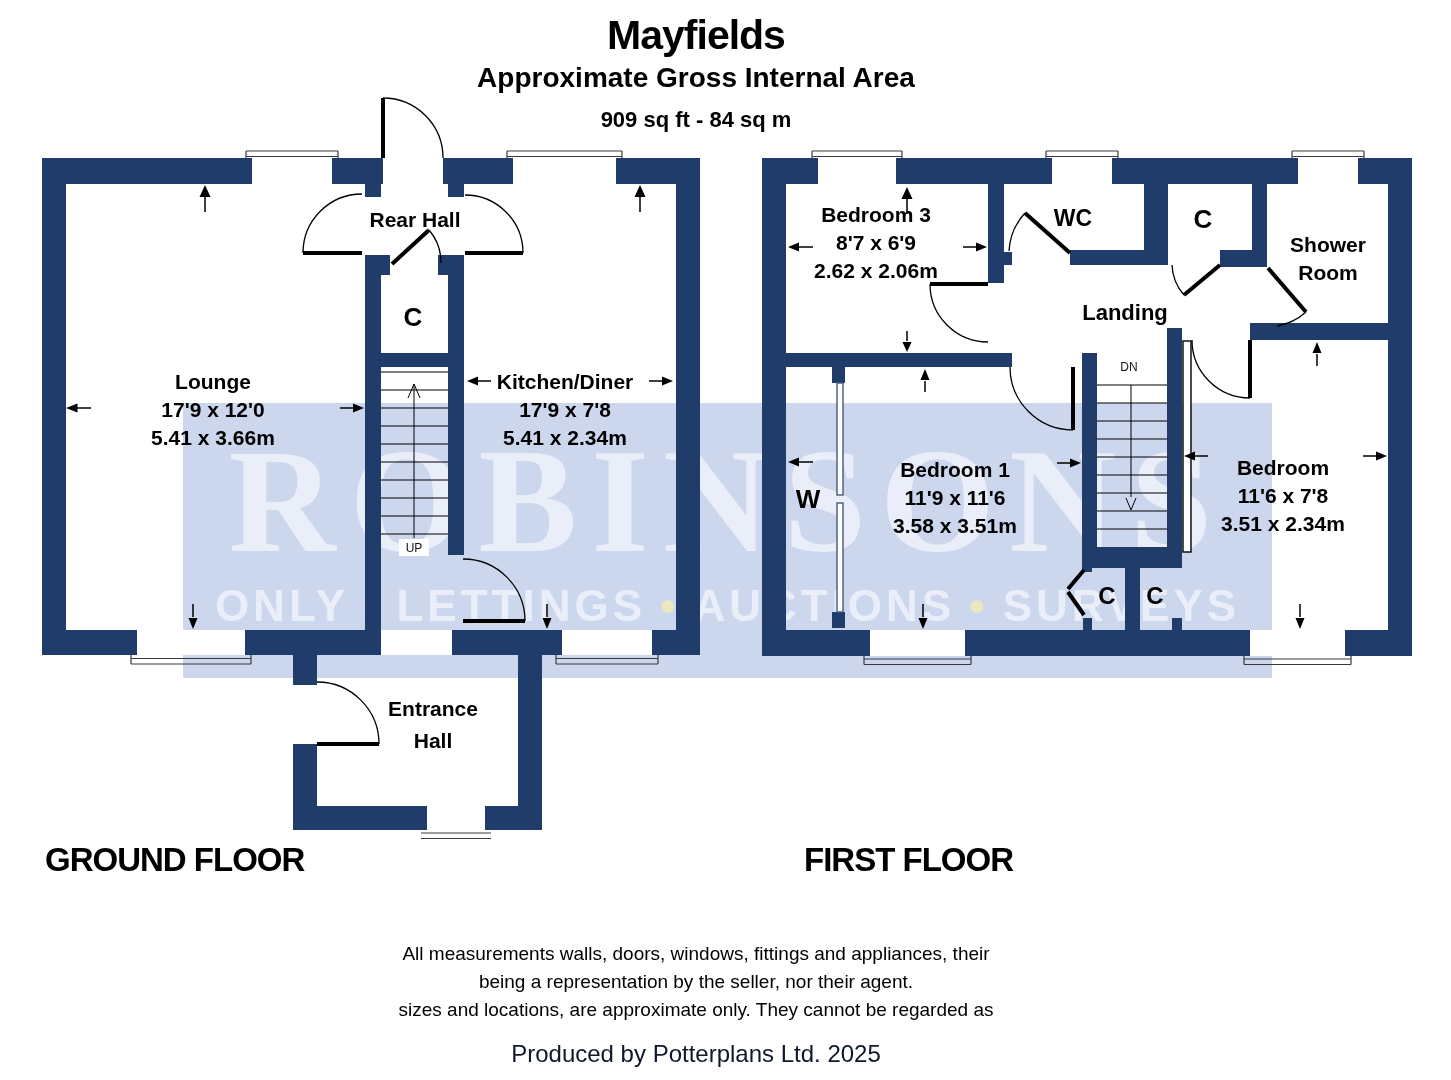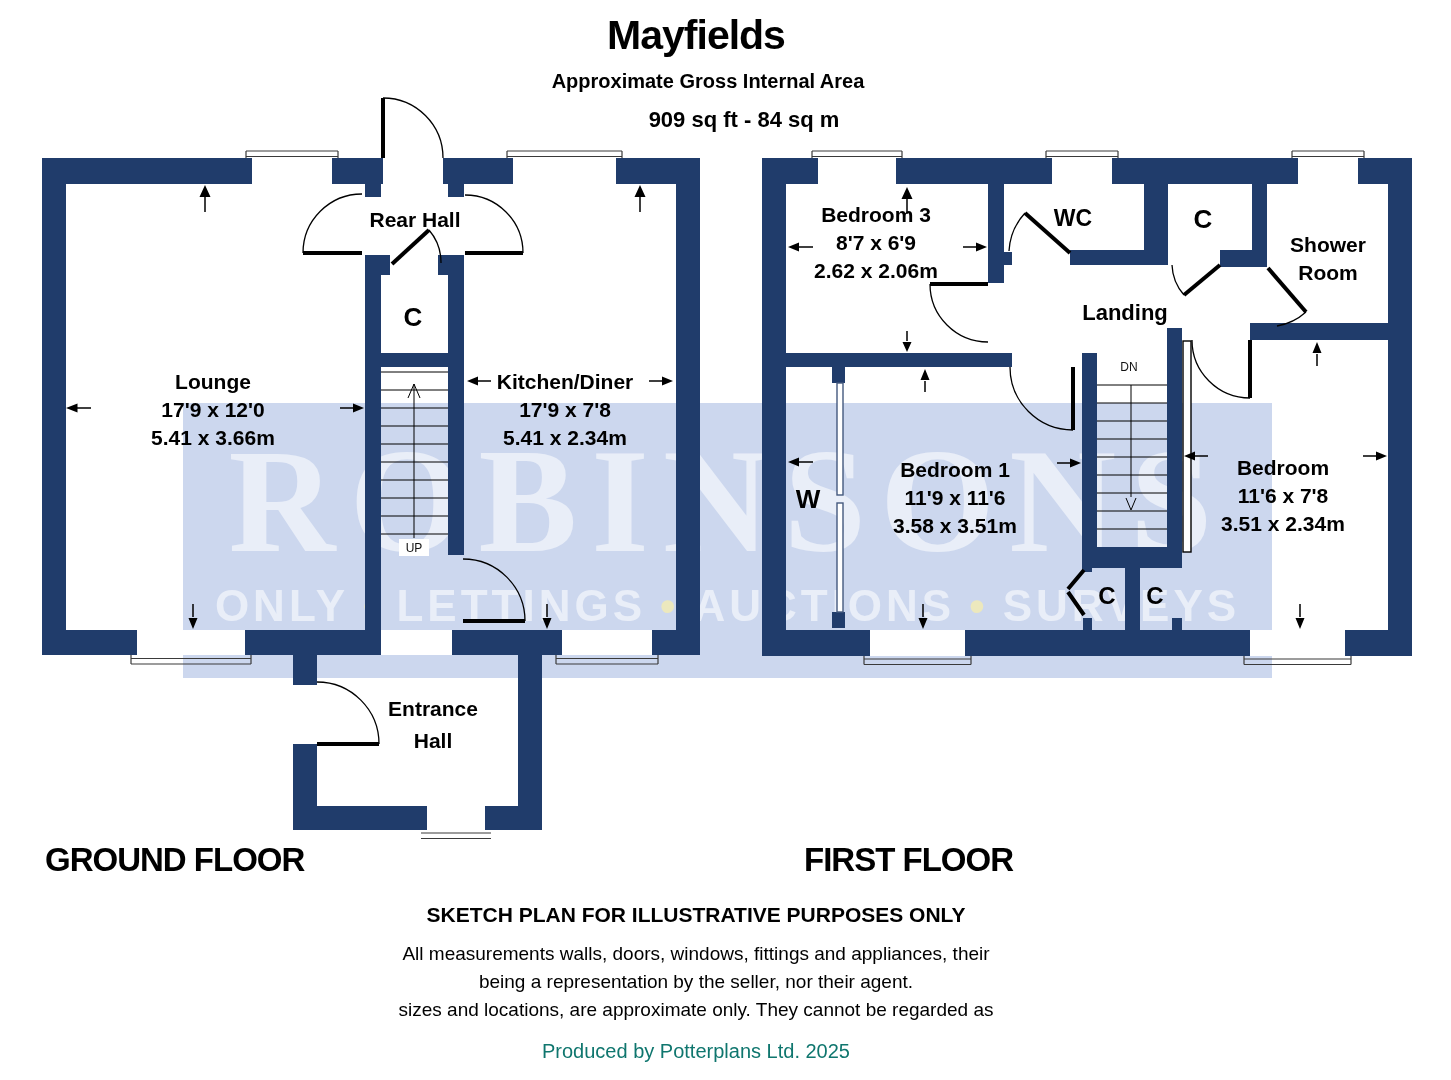--- a/index.html
+++ b/index.html
@@ -5,28 +5,28 @@
   :root{
     --wall:#203c6b; --paper:#ffffff; --ink:#000000;
     --wm-bg:#ccd7ee; --wm-text:#e9eef8; --wm-dot:#ece8bd;
   }
   html,body{margin:0;padding:0;background:#fff;}
   #page{position:relative;width:1451px;height:1080px;background:var(--paper);
         font-family:"Liberation Sans",sans-serif;overflow:hidden;}
   .abs{position:absolute;}
   .ctr{left:0;width:1392px;text-align:center;}
   .title{top:12px;font-size:41px;font-weight:bold;color:var(--ink);letter-spacing:-1px;}
-  .sub1{top:70px;font-size:20px;font-weight:bold;color:var(--ink);margin-left:12px;}
-  .sub2{top:107px;font-size:22px;font-weight:bold;color:var(--ink);padding-left:48px;}
+  .sub1{top:62px;font-size:28px;font-weight:bold;color:var(--ink);}
+  .sub2{top:107px;font-size:22px;font-weight:bold;color:var(--ink);}
   .floorlbl{top:841px;font-size:33px;font-weight:bold;color:var(--ink);letter-spacing:-1px;}
   #gf-lbl{left:45px;} #ff-lbl{left:804px;}
   .foot-head{top:903px;font-size:21px;font-weight:bold;color:var(--ink);}
   .foot-line{font-size:19px;color:#000000;line-height:28px;}
   #disclaimer{top:940px;}
-  .produced{top:1040px;font-size:20px;color:#0f766e;}
+  .produced{top:1040px;font-size:24px;color:#0f172a;}
   
   #wm{left:183px;top:403px;width:1089px;height:275px;background:var(--wm-bg);}
   .wm-brand{margin-top:34px;text-align:center;font-family:"Liberation Serif",serif;
             font-weight:bold;font-size:148px;line-height:128px;letter-spacing:14px;
             color:var(--wm-text);white-space:nowrap;}
   .wm-services{margin-top:16px;text-align:center;font-weight:bold;font-size:44px;
                letter-spacing:4px;color:var(--wm-text);white-space:nowrap;}
   .wm-dot{color:var(--wm-dot);margin:0 14px;}
   
   #plan{left:0;top:0;}
@@ -57,21 +57,20 @@
     <div class="wm-services"><span>ONLY</span><span class="wm-dot">•</span><span>LETTINGS</span><span class="wm-dot">•</span><span>AUCTIONS</span><span class="wm-dot">•</span><span>SURVEYS</span></div>
   </div>
 
   <div class="abs ctr title">Mayfields</div>
   <div class="abs ctr sub1">Approximate Gross Internal Area</div>
   <div class="abs ctr sub2">909 sq ft - 84 sq m</div>
 
   <div id="gf-lbl" class="abs floorlbl">GROUND FLOOR</div>
   <div id="ff-lbl" class="abs floorlbl">FIRST FLOOR</div>
 
-  <div class="abs ctr foot-head">SKETCH PLAN FOR ILLUSTRATIVE PURPOSES ONLY</div>
   <div id="disclaimer" class="abs ctr">
     <div class="foot-line">All measurements walls, doors, windows, fittings and appliances, their</div>
     <div class="foot-line">being a representation by the seller, nor their agent.</div>
     <div class="foot-line">sizes and locations, are approximate only. They cannot be regarded as</div>
   </div>
   <div class="abs ctr produced">Produced by Potterplans Ltd. 2025</div>
 
   <svg id="plan" class="abs" width="1451" height="1080" viewBox="0 0 1451 1080">
 
     <g>

